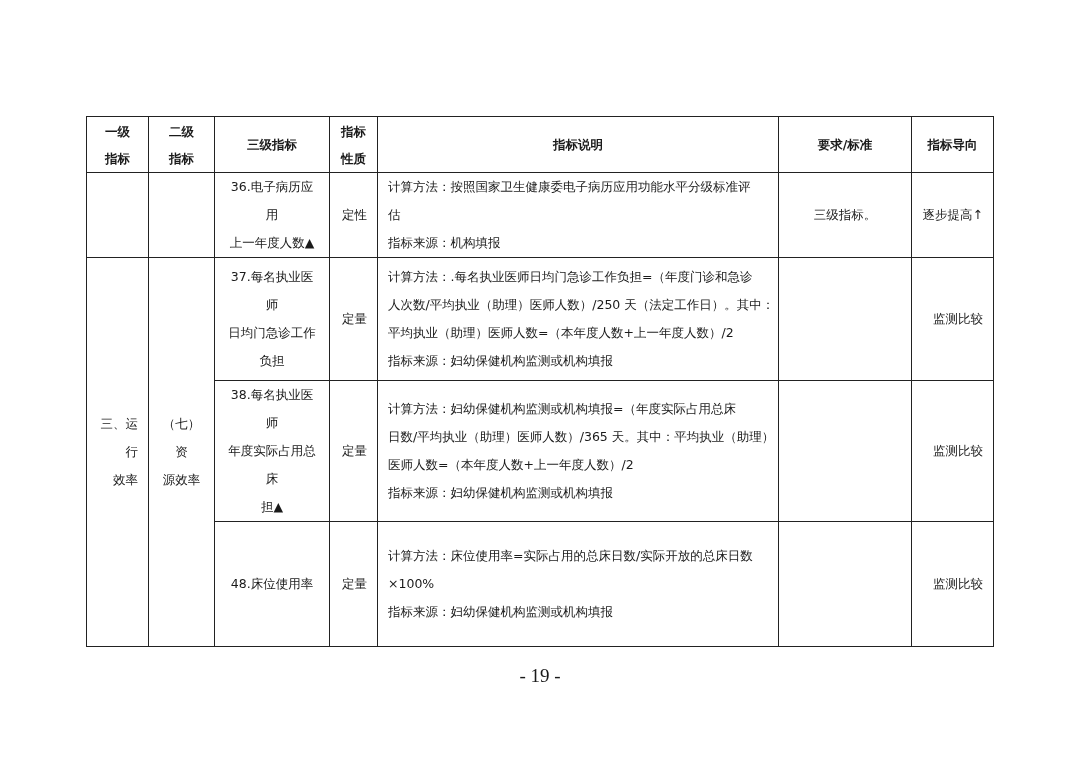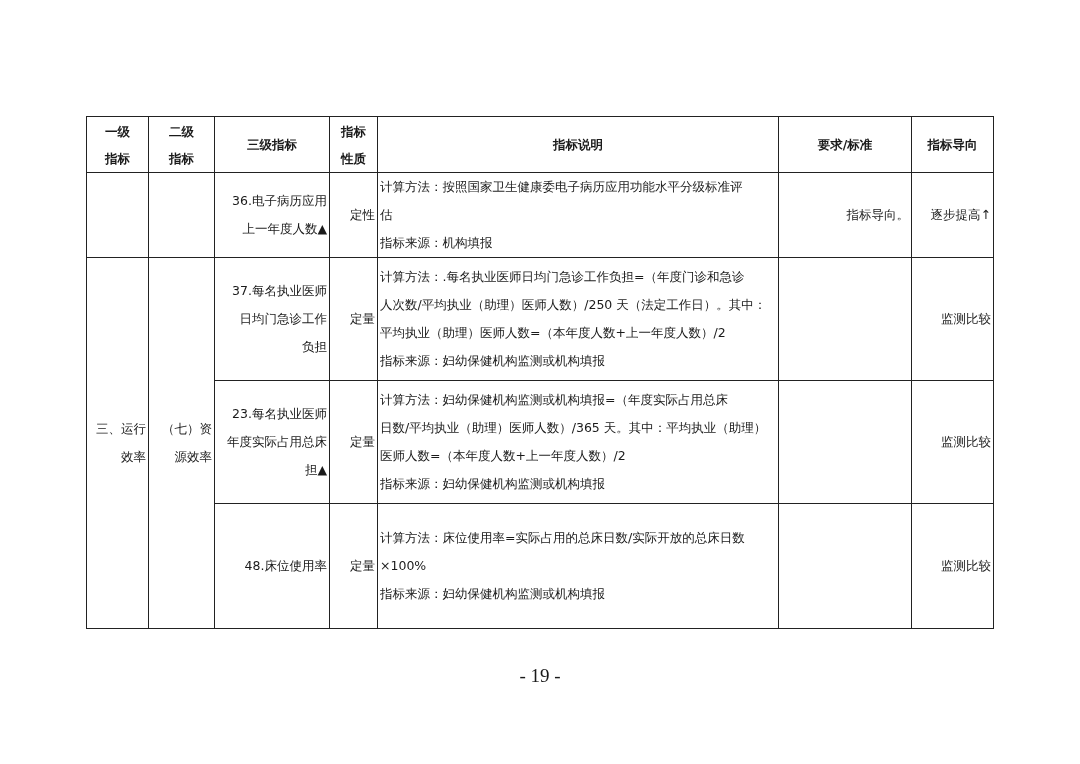--- a/index.html
+++ b/index.html
@@ -1,24 +1,24 @@
 <!DOCTYPE html>
 <html><head>
 <meta charset="utf-8">
 <style>
   html, body { margin: 0; padding: 0; background: #ffffff; }
   body { width: 1080px; height: 764px; position: relative; overflow: hidden;
          font-family: "DejaVu Sans", "Liberation Sans", sans-serif; color: #1a1a1a; }
   table.doc { position: absolute; left: 86px; top: 116px; border-collapse: collapse;
               table-layout: fixed; width: 907px; }
   table.doc td, table.doc th { border: 1.5px solid #222; font-size: 12.5px; line-height: 28px;
-              padding: 0 2px; vertical-align: middle; }
+              padding: 0 10px; vertical-align: middle; }
   table.doc th { font-weight: bold; text-align: center; line-height: 27px; height: 55px; }
   .c { text-align: right; }
-  .l { text-align: right; }
+  .l { text-align: center; }
   .desc { padding: 2px 8px 2px 8px; margin-left: 16px; }
   .desc div { line-height: 28px; white-space: nowrap; }
   .page-num { position: absolute; left: 0; width: 1080px; top: 665px; text-align: center;
               font-family: "Liberation Serif", "DejaVu Serif", serif; font-size: 19px; }
 </style>
 </head>
 <body>
 
 <table class="doc">
   <colgroup>
@@ -56,21 +56,21 @@
     <td class="l">
           <div>36.电子病历应用</div>
           <div>上一年度人数▲</div>
         </td>
     <td class="c">定性</td>
     <td class="desc">
           <div>计算方法：按照国家卫生健康委电子病历应用功能水平分级标准评</div>
           <div>估</div>
           <div>指标来源：机构填报</div>
         </td>
-    <td class="l">指标导向。</td>
+    <td class="l">三级指标。</td>
     <td class="c">逐步提高↑</td>
   </tr>
 
   <tr style="height:123px">
     <td class="c" rowspan="3">
           <div>三、运行</div>
           <div>效率</div>
         </td>
     <td class="l" rowspan="3">
           <div>（七）资</div>
@@ -87,21 +87,21 @@
           <div>人次数/平均执业（助理）医师人数）/250 天（法定工作日）。其中：</div>
           <div>平均执业（助理）医师人数=（本年度人数+上一年度人数）/2</div>
           <div>指标来源：妇幼保健机构监测或机构填报</div>
         </td>
     <td></td>
     <td class="c">监测比较</td>
   </tr>
 
   <tr style="height:123px">
     <td class="l">
-          <div>23.每名执业医师</div>
+          <div>38.每名执业医师</div>
           <div>年度实际占用总床</div>
           <div>担▲</div>
         </td>
     <td class="c">定量</td>
     <td class="desc">
           <div>计算方法：妇幼保健机构监测或机构填报=（年度实际占用总床</div>
           <div>日数/平均执业（助理）医师人数）/365 天。其中：平均执业（助理）</div>
           <div>医师人数=（本年度人数+上一年度人数）/2</div>
           <div>指标来源：妇幼保健机构监测或机构填报</div>
         </td>

